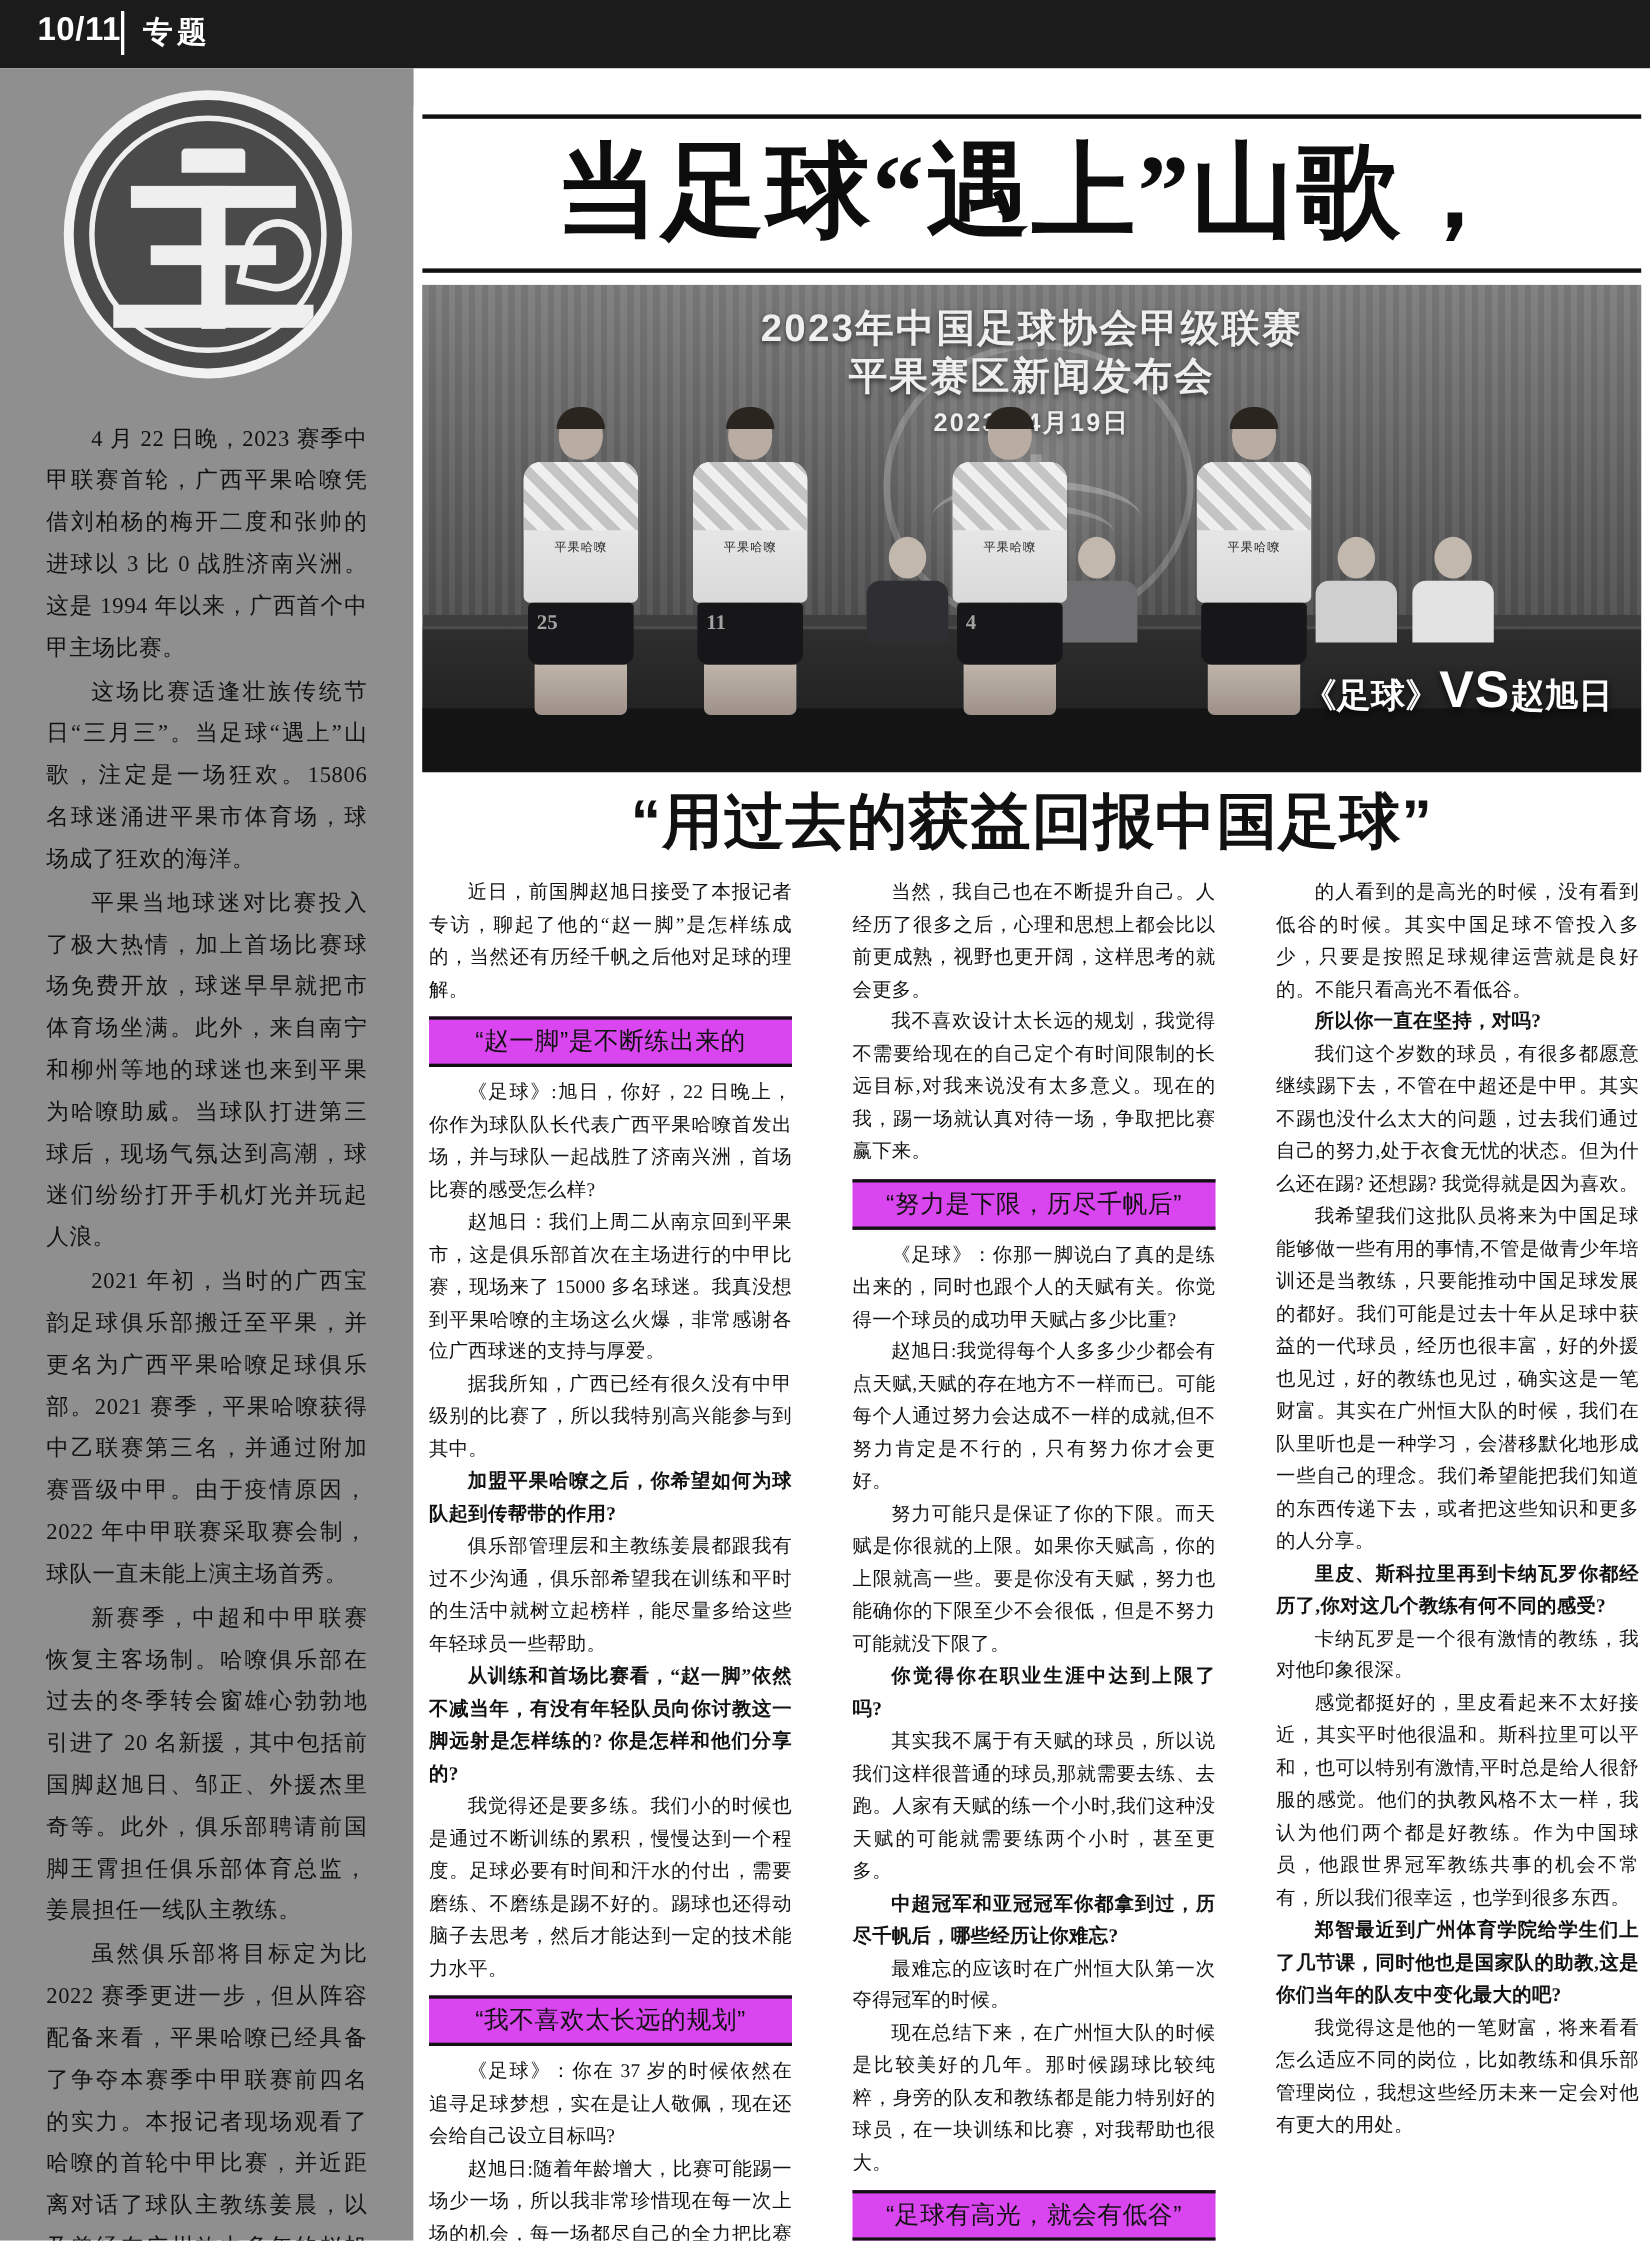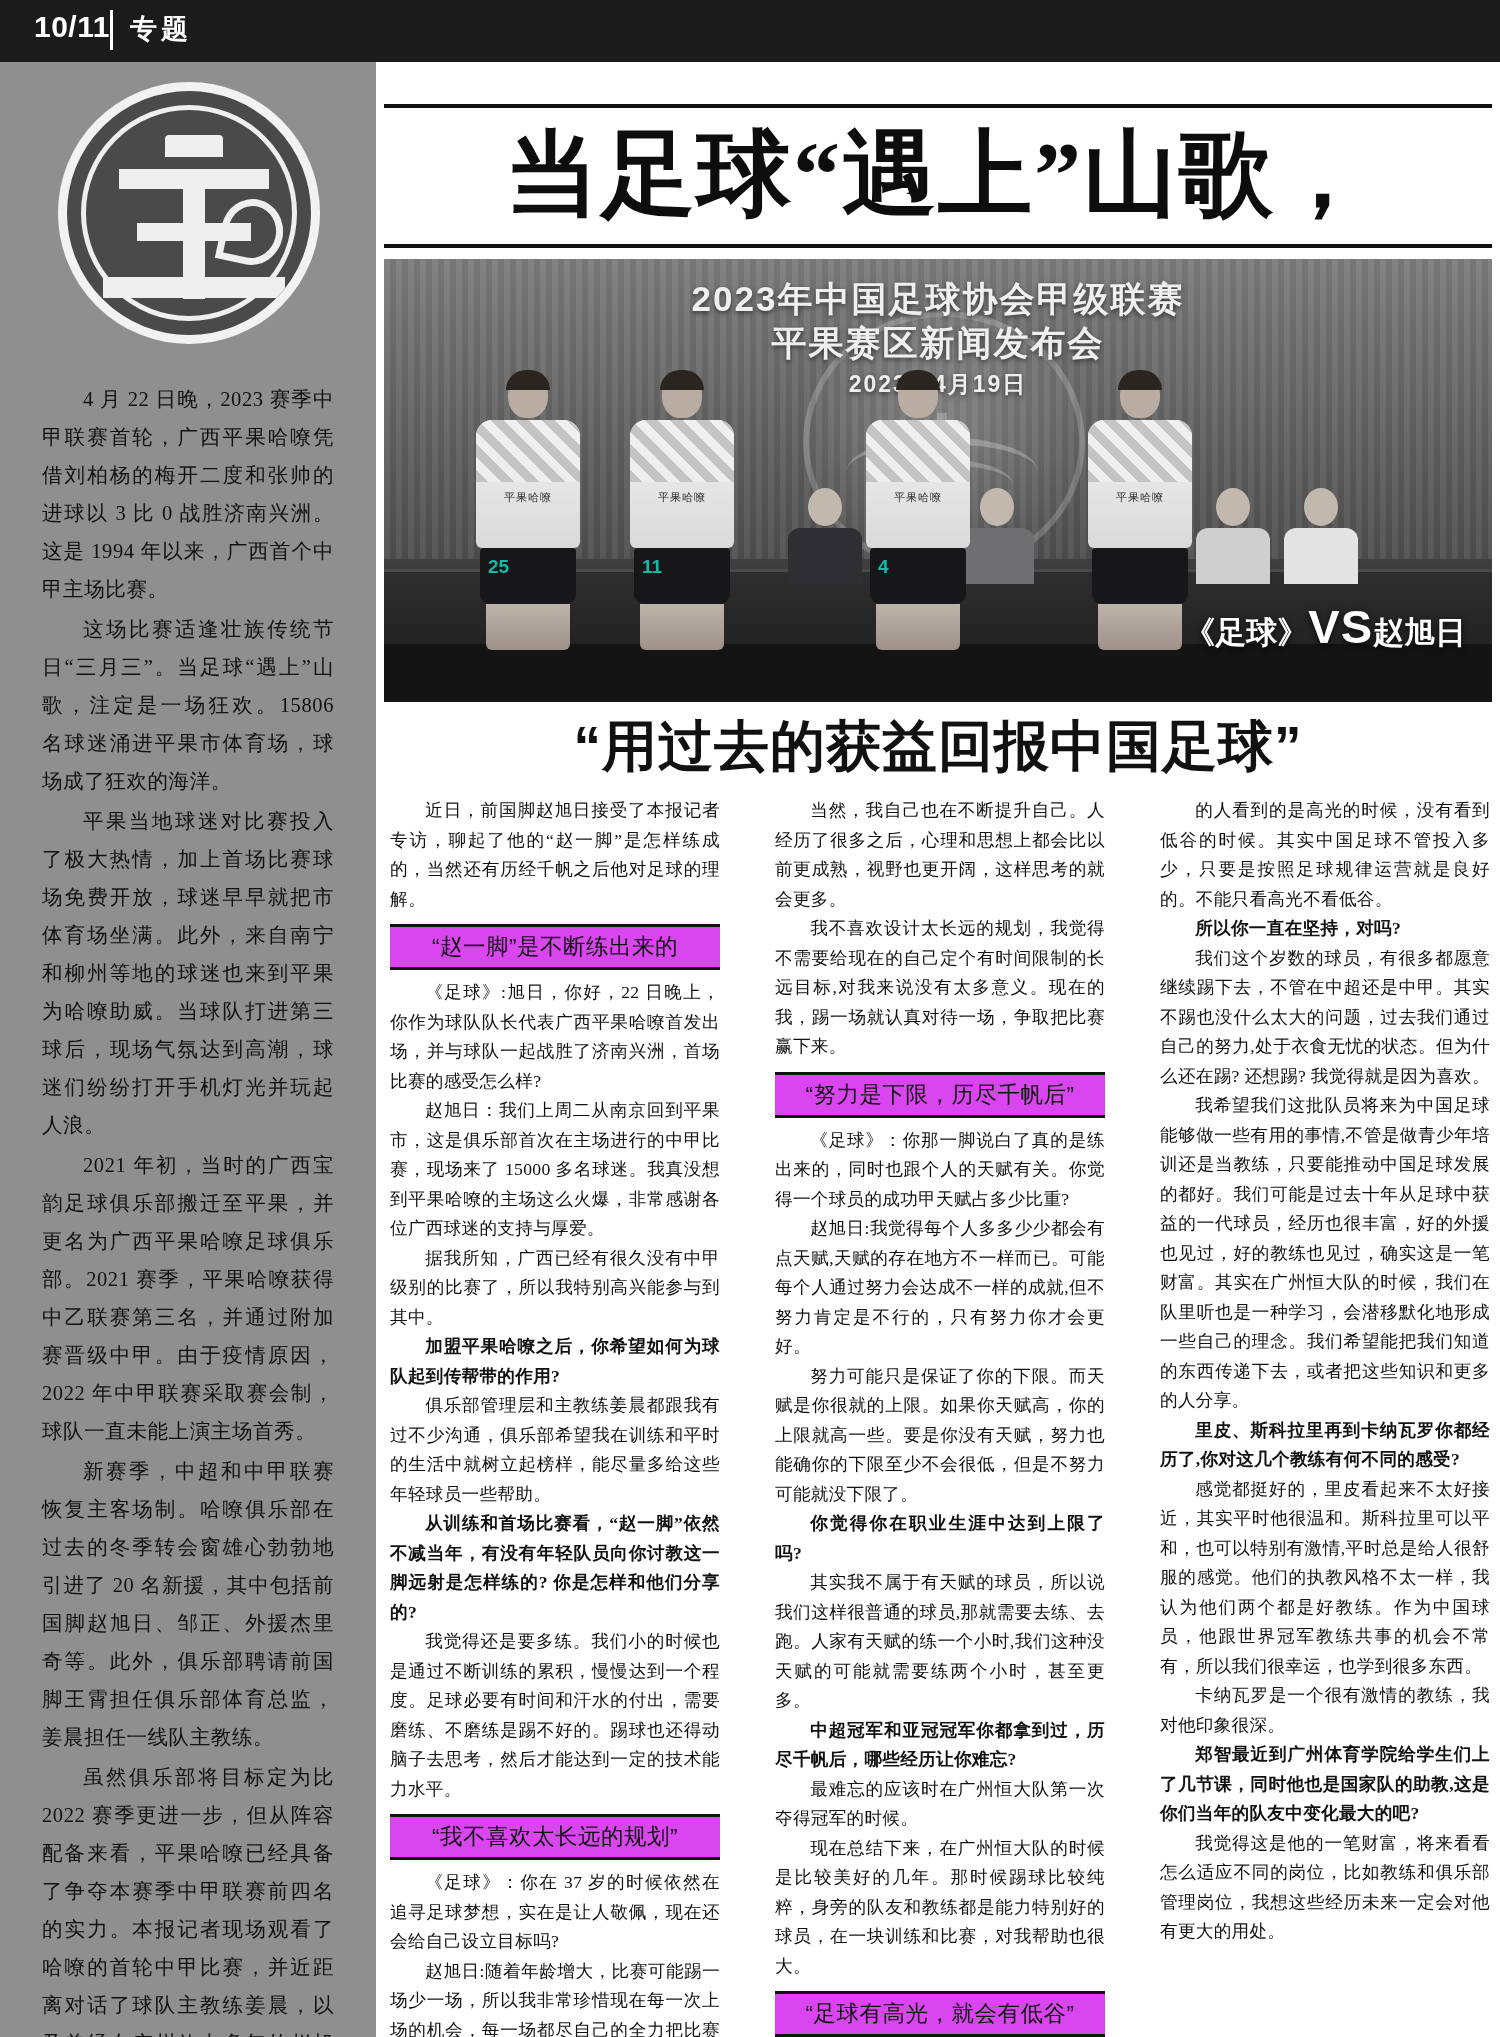--- a/index.html
+++ b/index.html
@@ -280,22 +280,22 @@
   }
   .player .shorts {
     width: 96px; height: 56px;
     margin: 0 auto;
     background: #17171a;
     border-radius: 4px 4px 10px 10px;
     position: relative;
   }
   .player .shorts .num {
     position: absolute; left: 8px; top: 8px;
-    color: #14b8a6; font-size: 19px; font-weight: bold;
-    font-family: Liberation Sans, sans-serif;
+    color: #a3a3a3; font-size: 19px; font-weight: bold;
+    font-family: Liberation Serif, serif;
   }
   .player .legs {
     width: 84px; height: 46px;
     margin: 0 auto;
     background: linear-gradient(180deg,#bfb4aa,#9d9189);
     border-radius: 0 0 6px 6px;
   }
   .p1 { left: 88px; }
   .p2 { left: 242px; }
   .p3 { left: 478px; }
@@ -552,21 +552,21 @@
           <p>现在总结下来，在广州恒大队的时候是比较美好的几年。那时候踢球比较纯粹，身旁的队友和教练都是能力特别好的球员，在一块训练和比赛，对我帮助也很大。</p>
           <div class="boxhead">“足球有高光，就会有低谷”</div>
           <p>《足球》:你经历过金元足球时代，所有的过程你都经历过，如今金元足球褪去，对比两个时期，你有什么感受?</p>
         </div>
       <div class="col c3">
           <p>的人看到的是高光的时候，没有看到低谷的时候。其实中国足球不管投入多少，只要是按照足球规律运营就是良好的。不能只看高光不看低谷。</p>
           <p class="q">所以你一直在坚持，对吗?</p>
           <p>我们这个岁数的球员，有很多都愿意继续踢下去，不管在中超还是中甲。其实不踢也没什么太大的问题，过去我们通过自己的努力,处于衣食无忧的状态。但为什么还在踢? 还想踢? 我觉得就是因为喜欢。</p>
           <p>我希望我们这批队员将来为中国足球能够做一些有用的事情,不管是做青少年培训还是当教练，只要能推动中国足球发展的都好。我们可能是过去十年从足球中获益的一代球员，经历也很丰富，好的外援也见过，好的教练也见过，确实这是一笔财富。其实在广州恒大队的时候，我们在队里听也是一种学习，会潜移默化地形成一些自己的理念。我们希望能把我们知道的东西传递下去，或者把这些知识和更多的人分享。</p>
           <p class="q">里皮、斯科拉里再到卡纳瓦罗你都经历了,你对这几个教练有何不同的感受?</p>
+          <p>卡纳瓦罗是一个很有激情的教练，我对他印象很深。</p>
           <p>感觉都挺好的，里皮看起来不太好接近，其实平时他很温和。斯科拉里可以平和，也可以特别有激情,平时总是给人很舒服的感觉。他们的执教风格不太一样，我认为他们两个都是好教练。作为中国球员，他跟世界冠军教练共事的机会不常有，所以我们很幸运，也学到很多东西。</p>
-          <p>卡纳瓦罗是一个很有激情的教练，我对他印象很深。</p>
           <p class="q">郑智最近到广州体育学院给学生们上了几节课，同时他也是国家队的助教,这是你们当年的队友中变化最大的吧?</p>
           <p>我觉得这是他的一笔财富，将来看看怎么适应不同的岗位，比如教练和俱乐部管理岗位，我想这些经历未来一定会对他有更大的用处。</p>
         </div>
     </div>
 
   </div>
 </div>
 
 </body></html>

